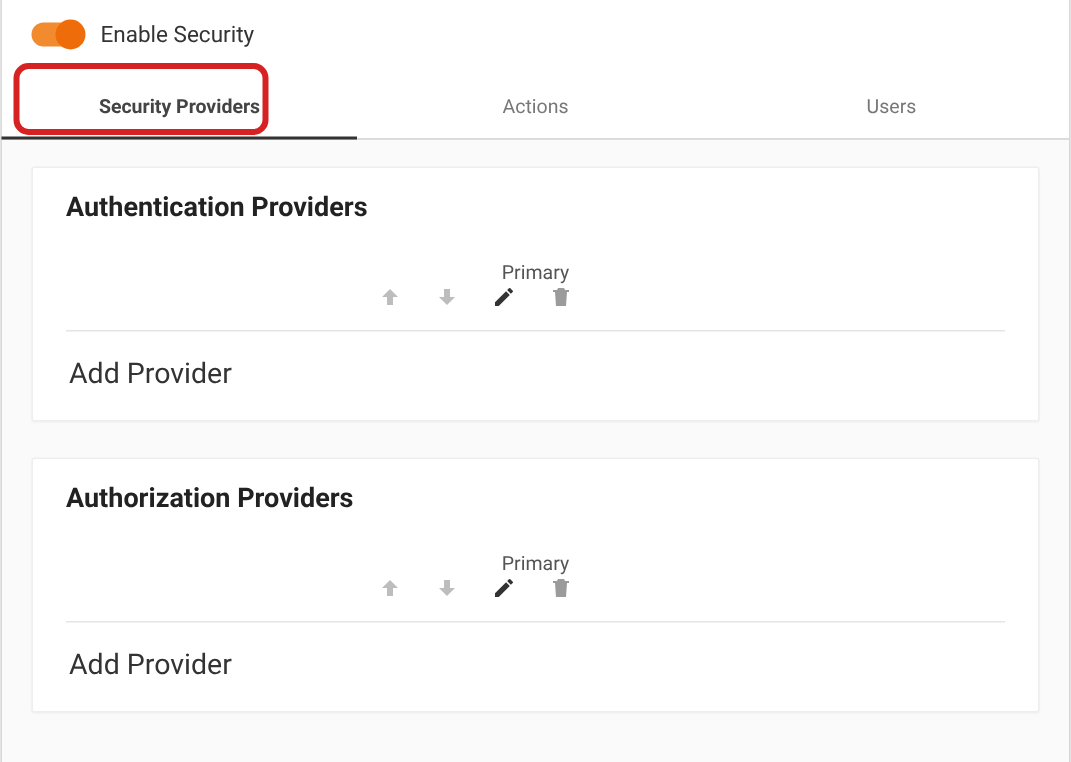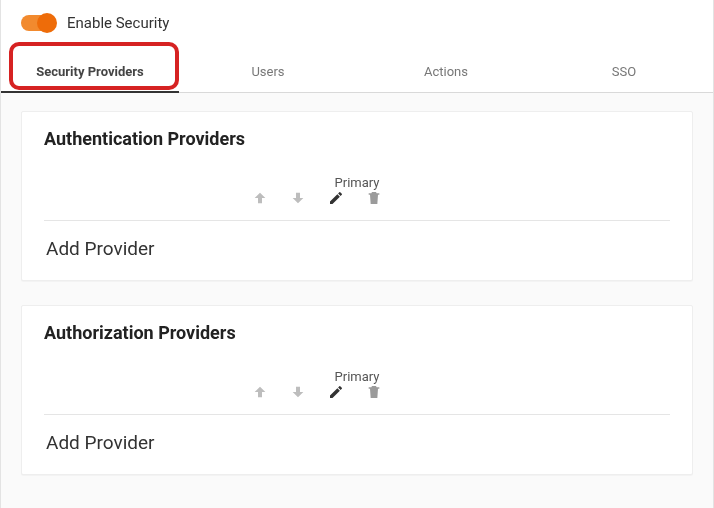--- a/index.html
+++ b/index.html
@@ -136,23 +136,22 @@
 
   <div class="header-row">
     <div class="toggle">
       <div class="knob"></div>
     </div>
     <div class="header-title">Enable Security</div>
   </div>
 
   <div class="tabs">
     <div class="tab active">Security Providers</div>
+    <div class="tab">Actions</div>
     <div class="tab">Users</div>
-    <div class="tab">Actions</div>
-    <div class="tab">SSO</div>
     <div class="highlight-box"></div>
   </div>
 
   <div class="content">
 
     <div class="card">
       <h2>Authentication Providers</h2>
       <div class="row">
         <div class="name">Primary</div>
         <div class="actions">

